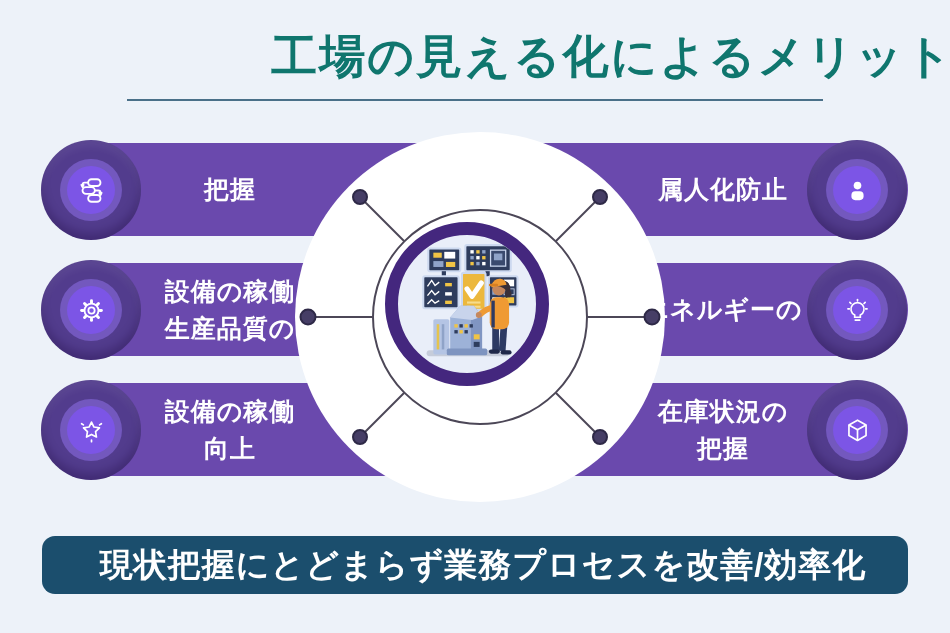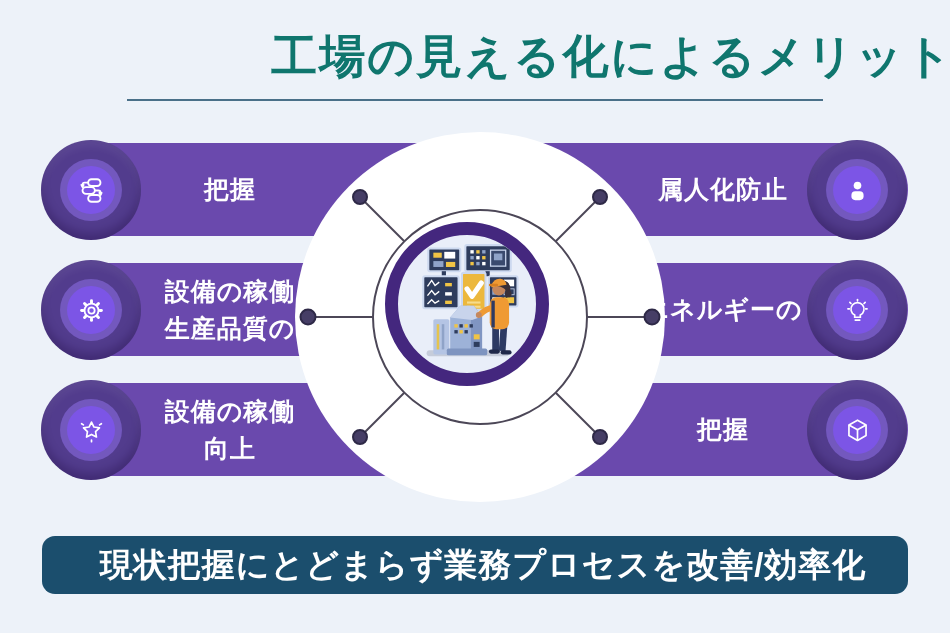--- a/index.html
+++ b/index.html
@@ -273,20 +273,21 @@
     <span>設備の稼働</span>
     <span>向上</span>
   </div>
   <div class="label right r1">
     <span>属人化防止</span>
   </div>
   <div class="label right r2">
     <span>エネルギーの</span>
   </div>
   <div class="label right r3">
+    <span>在庫状況の</span>
     <span>把握</span>
   </div>
 
   <div class="banner">
     <span>現状把握にとどまらず業務プロセスを改善/効率化</span>
   </div>
 
 </div>
 
 </body></html>

